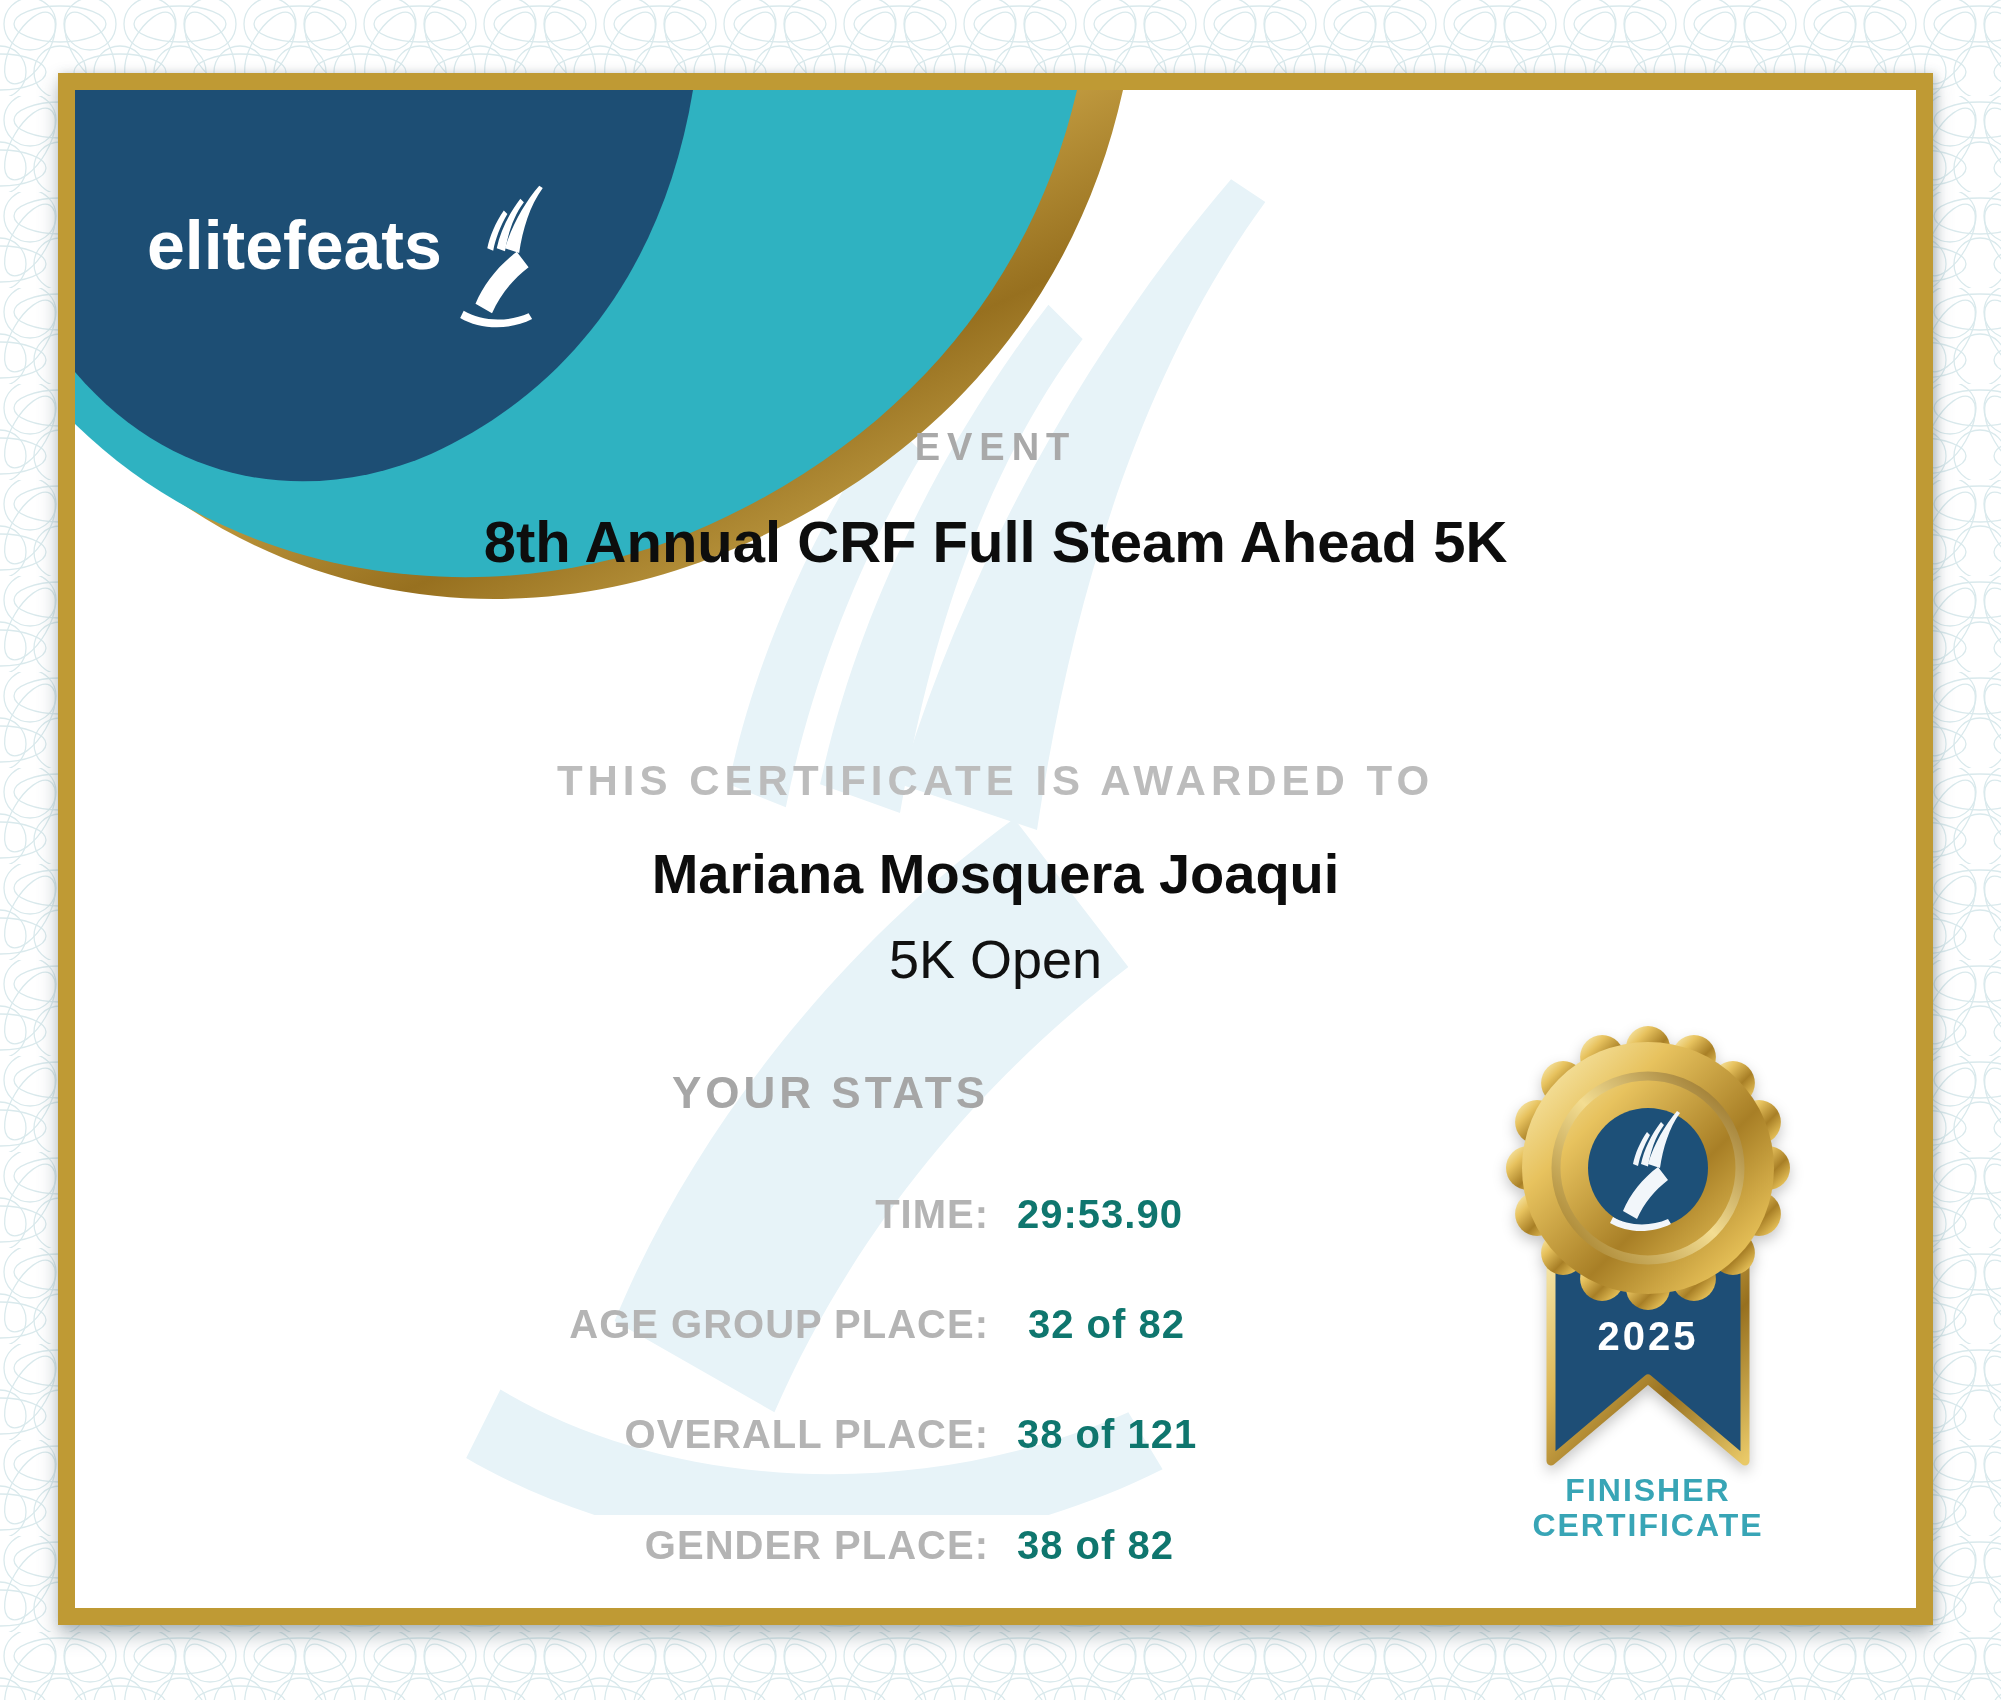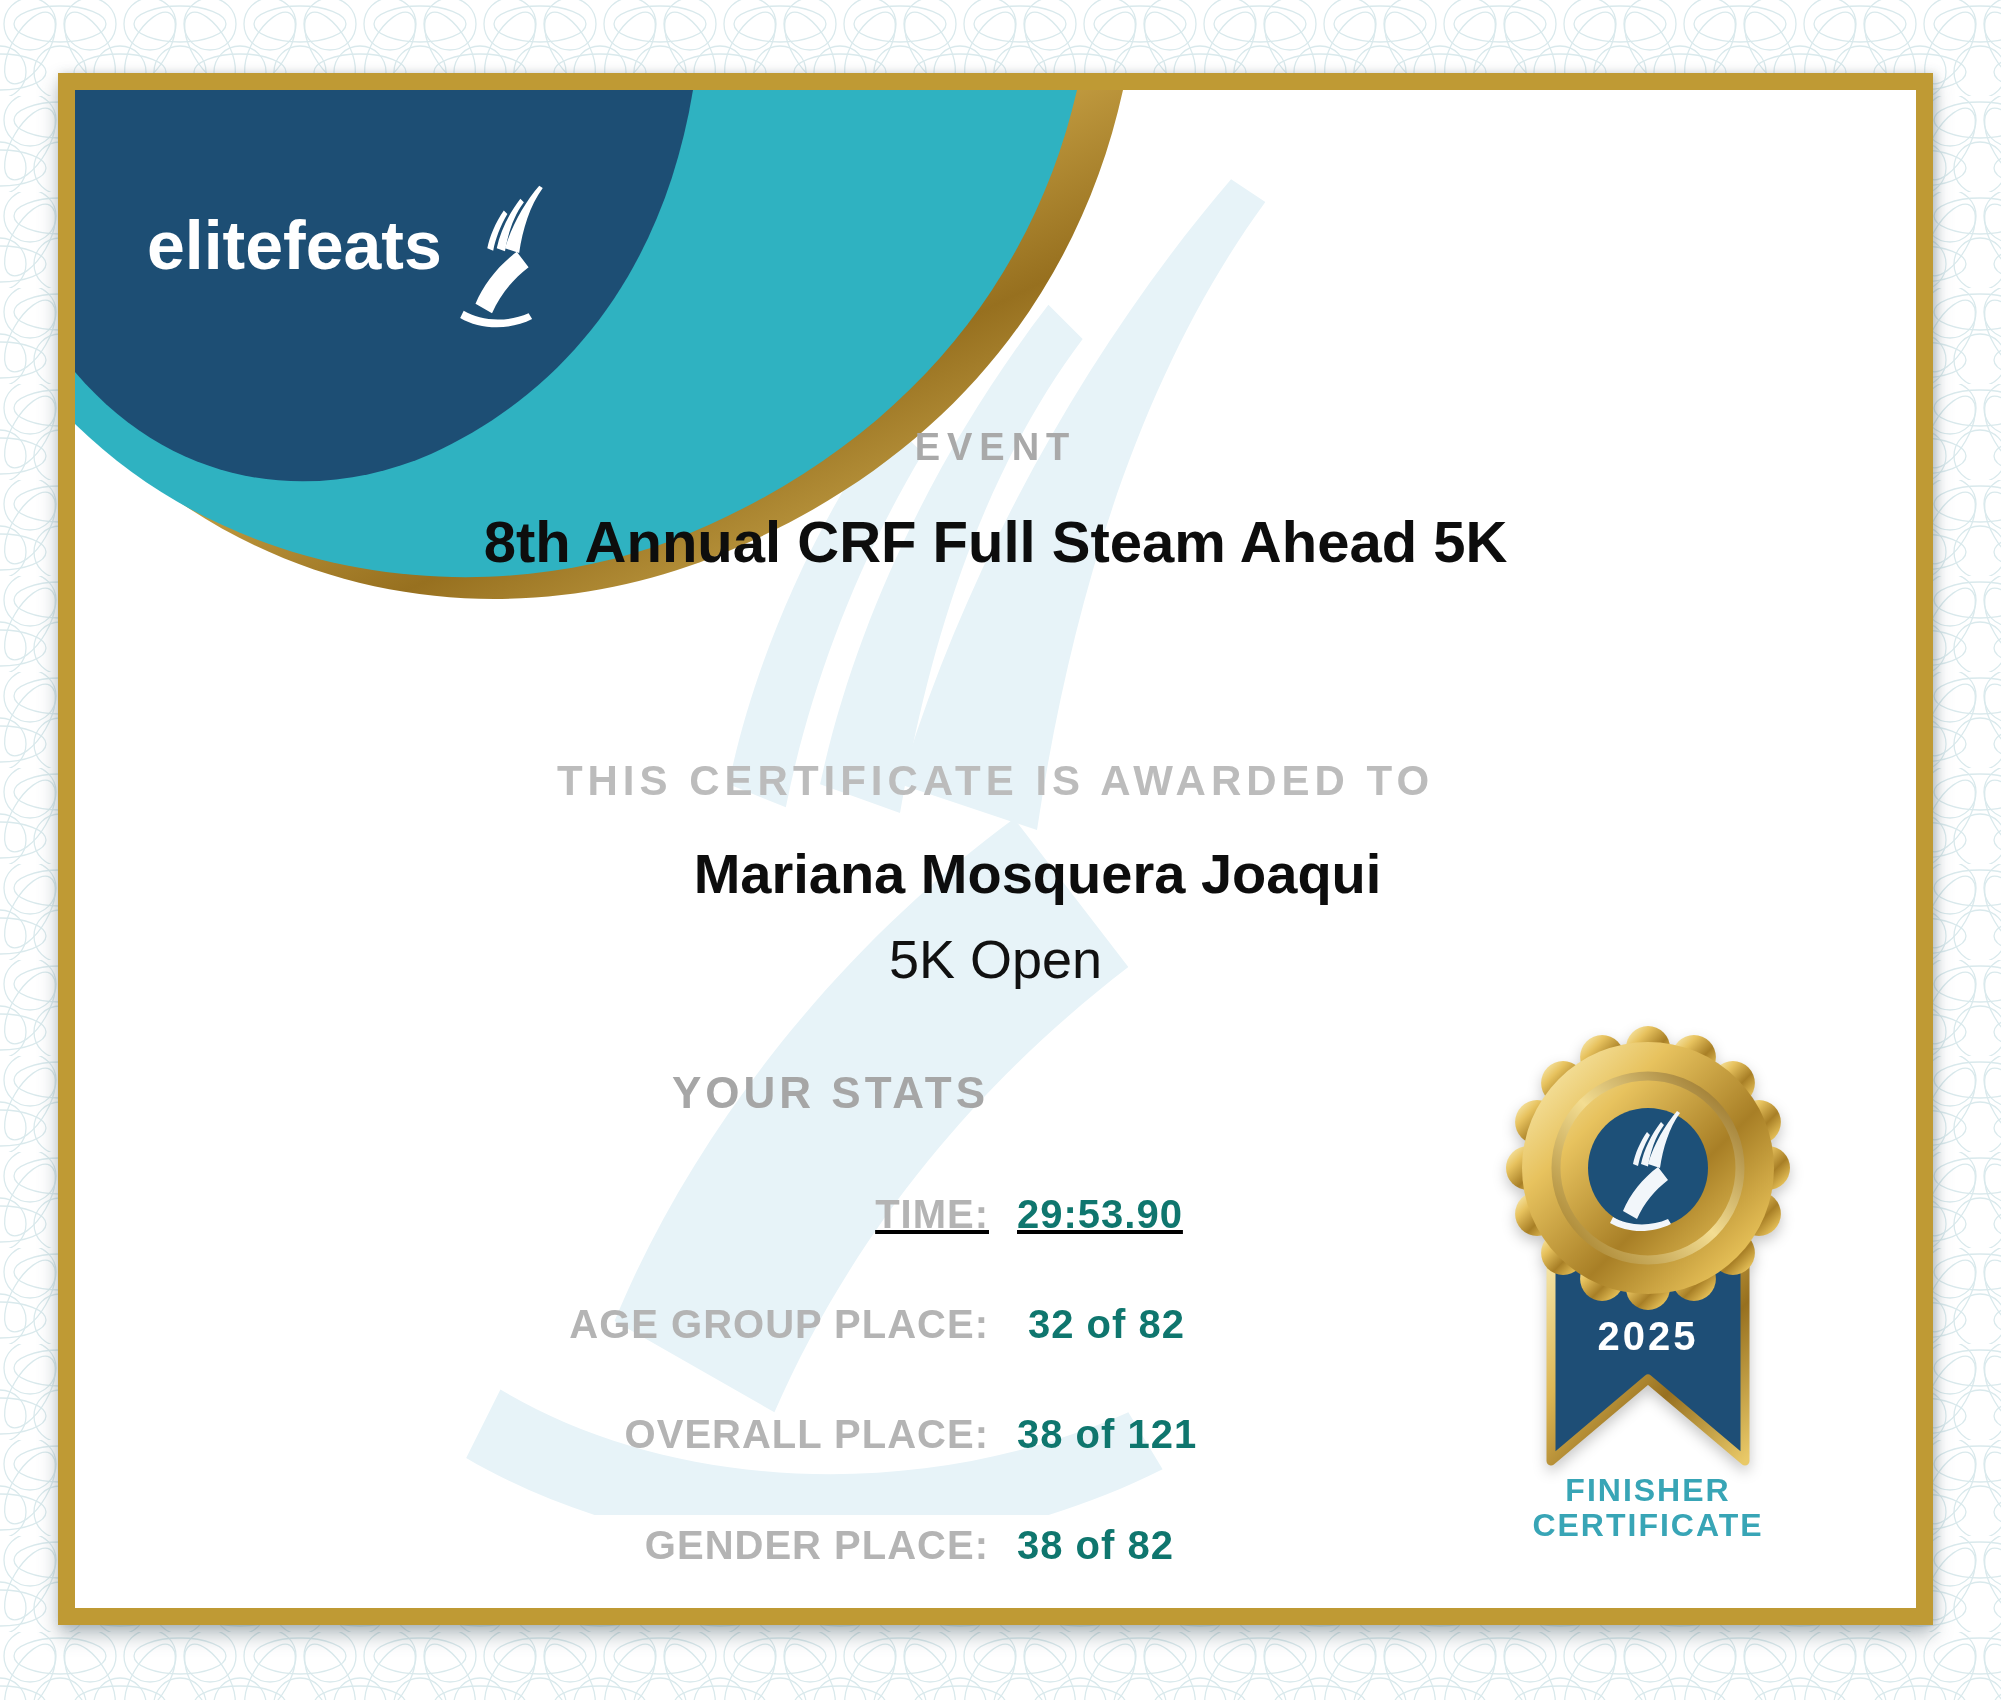--- a/index.html
+++ b/index.html
@@ -19,30 +19,30 @@
   .header-swoosh{position:absolute;left:0;top:0;width:1150px;height:560px;}
   .logo{position:absolute;left:72px;top:80px;display:flex;align-items:flex-start;}
   .logo-text{
     color:#ffffff;font-size:68px;font-weight:700;letter-spacing:0px;line-height:150px;
   }
   .logo-foot{width:118px;height:150px;margin-left:4px;margin-top:8px;}
   .centered{position:absolute;left:0;width:1841px;text-align:center;}
   .event-label{top:336px;font-size:38px;font-weight:700;color:#a9a9a9;letter-spacing:7px;}
   .event-title{top:418px;font-size:58px;font-weight:700;color:#0d0d0d;}
   .awarded-label{top:667px;font-size:42px;font-weight:700;color:#bcbcbc;letter-spacing:5px;}
-  .recipient{top:751px;font-size:56px;font-weight:700;color:#0d0d0d;padding-left:42px;}
+  .recipient{top:751px;font-size:56px;font-weight:700;color:#0d0d0d;}
   .division{top:838px;font-size:54px;font-weight:400;color:#111111;text-align:center;}
   .stats-heading{
     position:absolute;left:300px;top:978px;width:614px;text-align:right;
     font-size:44px;font-weight:700;color:#a6a6a6;letter-spacing:4px;
   }
   .stat-row{position:absolute;left:300px;display:flex;line-height:48px;}
   .stat-label{width:614px;text-align:right;font-size:40px;font-weight:700;color:#b4b4b4;letter-spacing:1px;}
   .stat-value{margin-left:28px;font-size:40px;font-weight:700;color:#0f766e;letter-spacing:1px;white-space:nowrap;}
-  .row-0{top:1100px;text-decoration:underline;} .row-1{top:1210px;gap:11px;} .row-2{top:1320px;} .row-3{top:1431px;}
+  .row-0{top:1100px;} .row-1{top:1210px;gap:11px;} .row-2{top:1320px;} .row-3{top:1431px;}
   .badge-svg{position:absolute;left:1393px;top:888px;width:360px;height:560px;filter:drop-shadow(0 6px 7px rgba(0,0,0,.22));}
   .badge-caption{
     position:absolute;left:1393px;top:1383px;width:360px;text-align:center;
     color:#38a5b6;font-size:32px;font-weight:700;letter-spacing:2px;line-height:35px;
   }
 </style>
 </head>
 <body>
 
 <svg width="0" height="0" style="position:absolute" aria-hidden="true">

